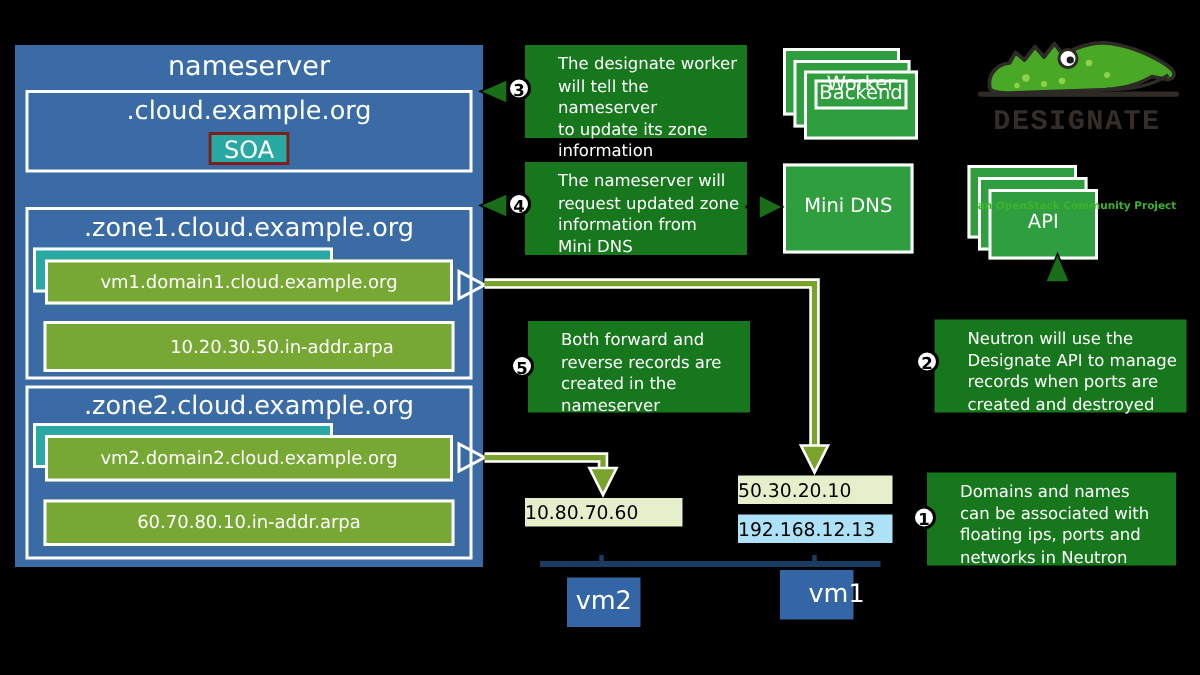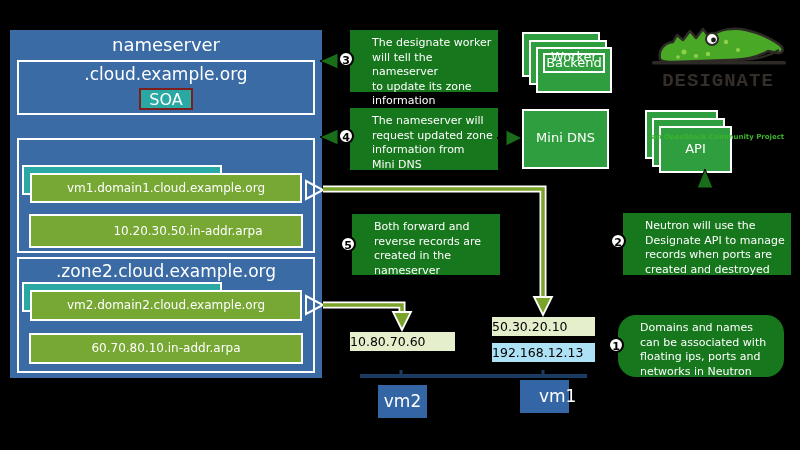--- a/index.html
+++ b/index.html
@@ -53,20 +53,21 @@
 
   <div class="abs ns">
     <div class="abs ns-title">nameserver</div>
 
     <div class="abs nsbox" style="left:7px; top:30px; width:298px; height:55px;">
       <div class="abs nsbox-label">.cloud.example.org</div>
       <div class="abs soa">SOA</div>
     </div>
 
     <div class="abs nsbox" style="left:7px; top:108px; width:298px; height:115px;">
+      <div class="abs nsbox-label">.zone1.cloud.example.org</div>
       <div class="abs teal-shadow" style="left:3px; top:25px; width:200px; height:30px;"></div>
       <div class="abs record" style="left:11px; top:33px; width:272px; height:30px; line-height:26px;">vm1.domain1.cloud.example.org</div>
       <div class="abs record" style="left:10px; top:74px; width:274px; height:34px; line-height:30px;padding-left:44px;">10.20.30.50.in-addr.arpa</div>
     </div>
 
     <div class="abs nsbox" style="left:7px; top:227px; width:298px; height:116px;">
       <div class="abs nsbox-label">.zone2.cloud.example.org</div>
       <div class="abs teal-shadow" style="left:3px; top:23px; width:200px; height:30px;"></div>
       <div class="abs record" style="left:11px; top:31px; width:272px; height:31px; line-height:27px;">vm2.domain2.cloud.example.org</div>
       <div class="abs record" style="left:10px; top:74px; width:274px; height:31px; line-height:27px;">60.70.80.10.in-addr.arpa</div>
@@ -90,21 +91,21 @@
 created in the
 nameserver</div>
   <div class="abs stepnum" style="left:340px; top:236px;">5</div>
 
   <div class="abs step" style="left:623px; top:213px; width:168px; height:62px;">Neutron will use the
 Designate API to manage
 records when ports are
 created and destroyed</div>
   <div class="abs stepnum" style="left:610px; top:233px;">2</div>
 
-  <div class="abs step" style="left:618px; top:315px; width:166px; height:62px;border-radius:18px;">Domains and names
+  <div class="abs step" style="left:618px; top:315px; width:166px; height:62px;">Domains and names
 can be associated with
 floating ips, ports and
 networks in Neutron</div>
   <div class="abs stepnum" style="left:608px; top:337px;">1</div>
 
   <div class="abs comp" style="left:522px; top:32px; width:78px; height:45px;"></div>
   <div class="abs comp" style="left:529px; top:40px; width:78px; height:45px;"></div>
   <div class="abs comp" style="left:536px; top:47px; width:76px; height:46px; font-size:13px;">
     <span>Worker</span>
     <div class="abs backend-box">Backend</div>

